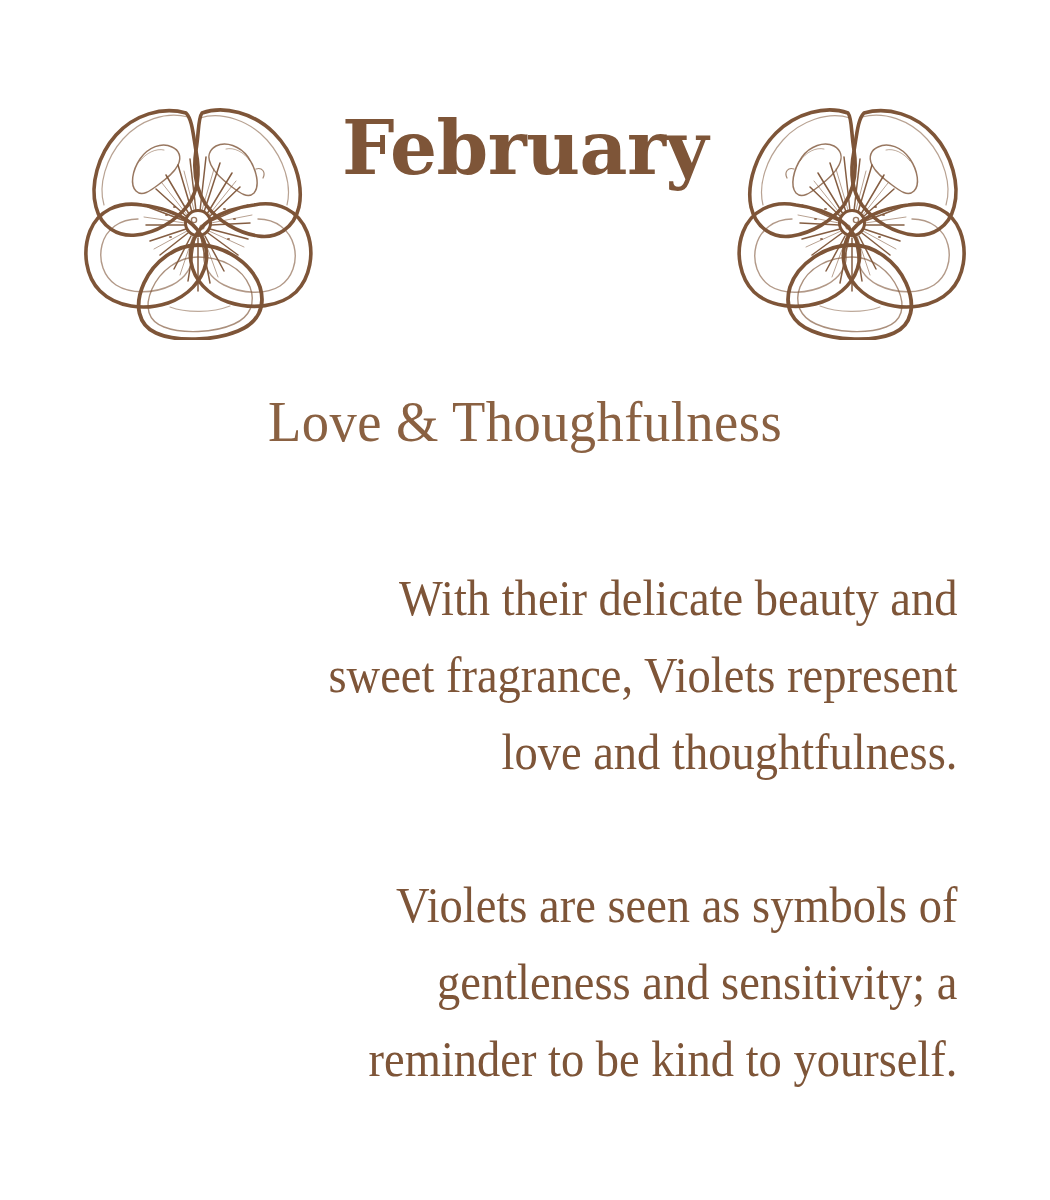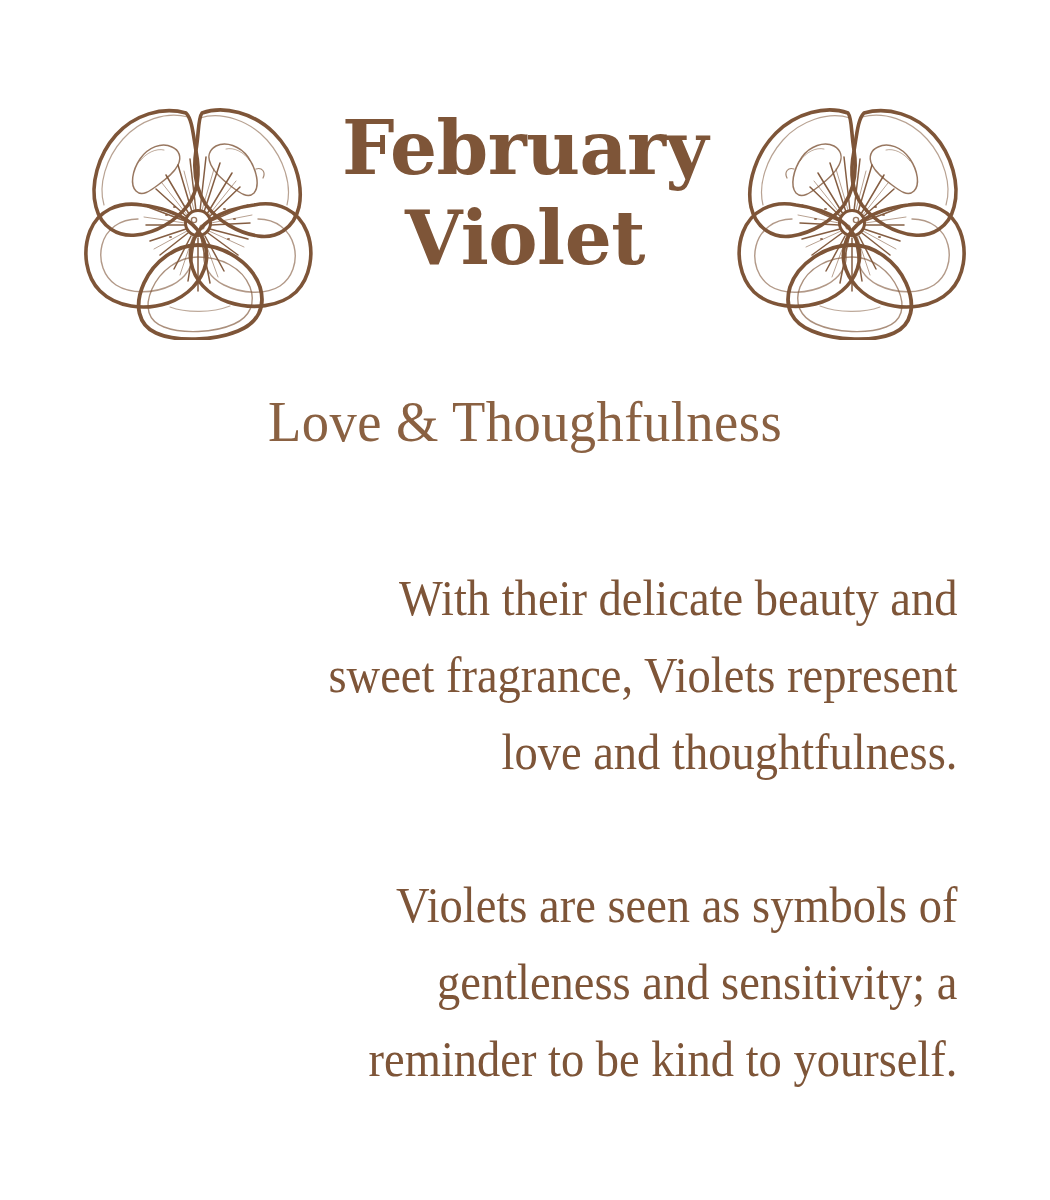--- a/index.html
+++ b/index.html
@@ -182,21 +182,20 @@
               <path d="M156 124 L 157 124"></path>
             <path d="M92 142 L 93 142"></path>
               <path d="M150 144 L 151 144"></path>
           </g>
         </g>
       </svg>
     </div>
 
     <div class="title-slot">
       <span class="title-line">February</span>
-      <span class="title-line">Violet</span>
     </div>
 
     <div class="flower-slot right">
       <svg viewBox="0 0 240 245" xmlns="http://www.w3.org/2000/svg" fill="none" stroke="#7e5538" stroke-linecap="round" stroke-linejoin="round">
         <g>
           <path d="M108 18 C 84 11, 56 20, 38 40 C 20 60, 12 90, 18 112 C 23 132, 40 142, 58 140 C 78 138, 98 126, 110 110 C 120 96, 122 76, 118 56 C 115 38, 114 24, 108 18 Z" stroke-width="3.6"></path>
           <path d="M110 22 C 88 16, 62 25, 45 44 C 28 63, 20 90, 26 110" stroke-width="1.2" opacity="0.55"></path>
           <path d="M124 18 C 146 10, 176 18, 196 38 C 215 57, 226 88, 221 112 C 216 133, 199 144, 180 141 C 160 138, 140 126, 128 110 C 118 95, 115 75, 118 55 C 121 37, 120 23, 124 18 Z" stroke-width="3.6"></path>
           <path d="M122 23 C 144 16, 172 26, 189 45 C 206 64, 214 90, 209 110" stroke-width="1.2" opacity="0.55"></path>
           <path d="M62 64 C 70 52, 84 47, 94 52 C 101 55, 104 62, 100 70 C 96 78, 88 84, 80 90 C 72 96, 64 102, 58 96 C 52 90, 54 76, 62 64 Z" stroke-width="1.5" opacity="0.8"></path>

